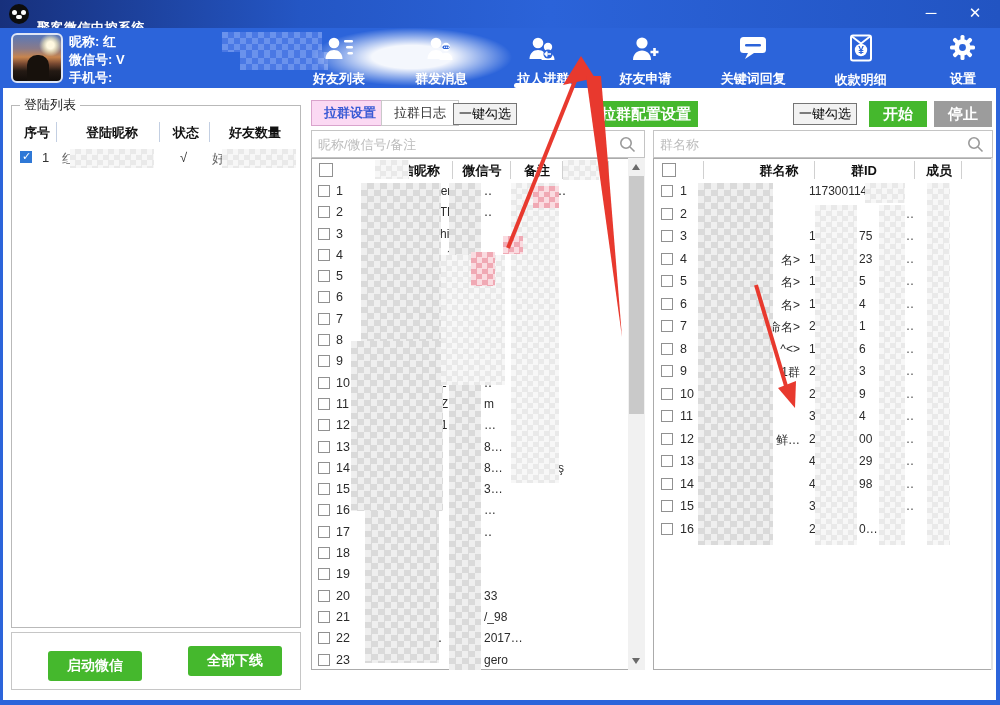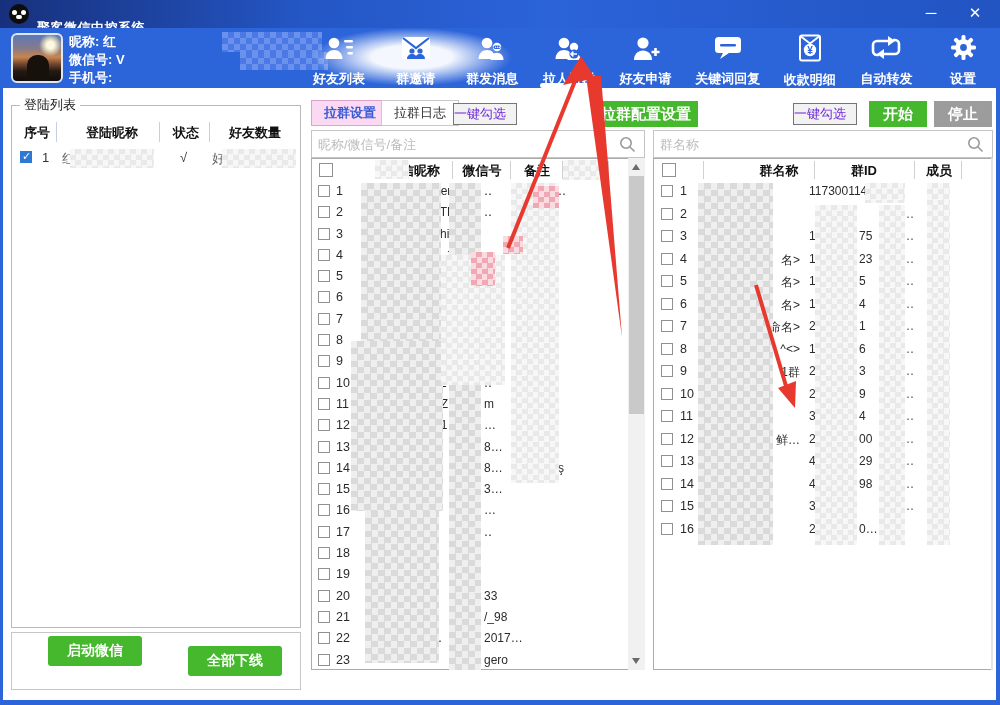--- a/index.html
+++ b/index.html
@@ -54,22 +54,22 @@
   #blurcloud { position:absolute; left:312px; top:0; width:200px; height:58px;
     background:radial-gradient(closest-side, rgba(255,255,255,.95) 0 40%, rgba(255,255,255,0) 100%); }
 
   
   .cb { position:absolute; width:12px; height:12px; border:1px solid #919191; background:#fff; }
   .cb.big { width:14px; height:14px; }
   .cb.checked { background:#2f78d6; border-color:#2f78d6; }
   .cb.checked:after { content:"✓"; position:absolute; left:1px; top:-2px; color:#fff; font-size:11px; font-weight:bold; }
   .greenbtn { position:absolute; background:#45b82d; color:#fff; border:none; border-radius:3px;
     font-size:14px; font-weight:bold; text-align:center; font-family:inherit; }
-  .graybtn { position:absolute; background:#f2f2f2; border:1px solid #757575; color:#6d28d9;
-    font-size:13px; text-align:left; font-family:Liberation Serif, serif; }
+  .graybtn { position:absolute; background:#f2f2f2; border:1px solid #757575; color:#000000;
+    font-size:13px; text-align:center; font-family:Liberation Serif, serif; }
   .sep { position:absolute; width:1px; background:#d0d0d0; }
 
   
   fieldset#loginbox { position:absolute; left:8px; top:96px; width:290px; height:532px;
     border:1px solid #b9b9b9; }
   fieldset#loginbox legend { font-size:13px; color:#222; margin-left:8px; padding:0 4px; }
   #loginbox .hdr { position:absolute; font-size:13px; font-weight:bold; color:#111; top:10px; text-align:center; }
   #loginbox .vsep { position:absolute; top:8px; height:20px; width:1px; background:#c3cfe2; }
   #lrow { position:absolute; left:0; top:34px; width:288px; height:22px; font-size:13px; color:#333; }
 
@@ -149,32 +149,20 @@
               <rect x="20" y="5" width="9" height="2.6" rx="1.3" fill="#fff"></rect>
               <rect x="22" y="11" width="7" height="2.6" rx="1.3" fill="#fff"></rect>
               <rect x="23.5" y="17" width="5.5" height="2.6" rx="1.3" fill="#fff"></rect>
             </svg>
           </span>
           <span class="tlabel">好友列表</span>
         </div>
         <div class="tool">
           <span class="ticon">
             <svg class="icon" width="30" height="26" viewBox="0 0 30 26">
-              <rect x="1" y="2" width="28" height="22" rx="2.5" fill="#fff"></rect>
-              <path d="M2 3l13 10L28 3" fill="none" stroke="#2c64da" stroke-width="2.2"></path>
-              <circle cx="11" cy="16" r="2.6" fill="#2c64da"></circle>
-              <circle cx="19" cy="16" r="2.6" fill="#2c64da"></circle>
-              <path d="M6 24c0-3 2.2-5 5-5s5 2 5 5zM14 24c0-3 2.2-5 5-5s5 2 5 5z" fill="#2c64da"></path>
-            </svg>
-          </span>
-          <span class="tlabel">群邀请</span>
-        </div>
-        <div class="tool">
-          <span class="ticon">
-            <svg class="icon" width="30" height="26" viewBox="0 0 30 26">
               <circle cx="10" cy="8" r="5.3" fill="#fff"></circle>
               <path d="M1.5 24c0-5.6 3.8-9 8.5-9s8.5 3.4 8.5 9z" fill="#fff"></path>
               <circle cx="20" cy="12" r="4.2" fill="#fff"></circle>
               <path d="M13.5 25c0-4.4 3-7.2 6.5-7.2s6.5 2.8 6.5 7.2z" fill="#fff"></path>
               <rect x="16.5" y="10.5" width="7" height="3.4" rx="1.7" fill="#2c64da"></rect>
               <circle cx="18.6" cy="12.2" r=".7" fill="#fff"></circle>
               <circle cx="20.6" cy="12.2" r=".7" fill="#fff"></circle>
               <circle cx="22.4" cy="12.2" r=".7" fill="#fff"></circle>
             </svg>
           </span>
@@ -217,31 +205,20 @@
         <div class="tool">
           <span class="ticon">
             <svg class="icon" width="26" height="28" viewBox="0 0 26 28">
               <rect x="3" y="1.5" width="20" height="25" rx="2" fill="none" stroke="#fff" stroke-width="2"></rect>
               <path d="M4 2.5l9 7 9-7" fill="none" stroke="#fff" stroke-width="1.8"></path>
               <circle cx="13" cy="16" r="6.2" fill="#fff"></circle>
               <text x="13" y="20" text-anchor="middle" font-size="10" font-weight="bold" fill="#2c64da">¥</text>
             </svg>
           </span>
           <span class="tlabel">收款明细</span>
-        </div>
-        <div class="tool">
-          <span class="ticon">
-            <svg class="icon" width="30" height="27" viewBox="0 0 30 27">
-              <path d="M8 21H6a4 4 0 0 1-4-4v-6a4 4 0 0 1 4-4h13" fill="none" stroke="#fff" stroke-width="2.6"></path>
-              <polygon points="17,2 17,12 24,7" fill="#fff"></polygon>
-              <path d="M22 6h2a4 4 0 0 1 4 4v6a4 4 0 0 1-4 4H11" fill="none" stroke="#fff" stroke-width="2.6"></path>
-              <polygon points="13,15 13,25 6,20" fill="#fff"></polygon>
-            </svg>
-          </span>
-          <span class="tlabel">自动转发</span>
         </div>
         <div class="tool">
           <span class="ticon">
             <svg class="icon" width="27" height="27" viewBox="0 0 27 27">
               <g fill="#fff">
                 <rect x="11.5" y="1" width="4" height="25" rx="1.5"></rect>
                 <rect x="11.5" y="1" width="4" height="25" rx="1.5" transform="rotate(45 13.5 13.5)"></rect>
                 <rect x="11.5" y="1" width="4" height="25" rx="1.5" transform="rotate(90 13.5 13.5)"></rect>
                 <rect x="11.5" y="1" width="4" height="25" rx="1.5" transform="rotate(135 13.5 13.5)"></rect>
                 <circle cx="13.5" cy="13.5" r="8.2"></circle>
@@ -268,21 +245,21 @@
       <span style="position:absolute;left:30px;top:2px;">1</span>
       <span style="position:absolute;left:50px;top:2px;color:#666;">红</span>
       <span style="position:absolute;left:168px;top:2px;">√</span>
       <span style="position:absolute;left:200px;top:2px;color:#666;">好</span>
       <div class="mz light" style="left:58px;top:1px;width:84px;height:19px;"></div>
       <div class="mz light" style="left:210px;top:1px;width:74px;height:19px;"></div>
     </div>
   </fieldset>
 
   <div id="btnbox">
-    <button class="greenbtn" style="left:36px;top:3px;width:94px;height:30px;text-align:center;">启动微信</button>
+    <button class="greenbtn" style="left:36px;top:18px;width:94px;height:30px;text-align:center;">启动微信</button>
     <button class="greenbtn" style="left:176px;top:13px;width:94px;height:30px;">全部下线</button>
   </div>
 
   <div class="tab active" style="left:308px;">拉群设置</div>
   <div class="tab" style="left:378px;">拉群日志</div>
   <button class="graybtn" style="left:450px;top:103px;width:64px;height:22px;">一键勾选</button>
   <button class="greenbtn" style="left:591px;top:101px;width:104px;height:26px;font-size:15px;border-radius:0;">拉群配置设置</button>
 
   <div class="searchbox" style="left:308px;width:334px;">
     <input placeholder="昵称/微信号/备注" style="">

